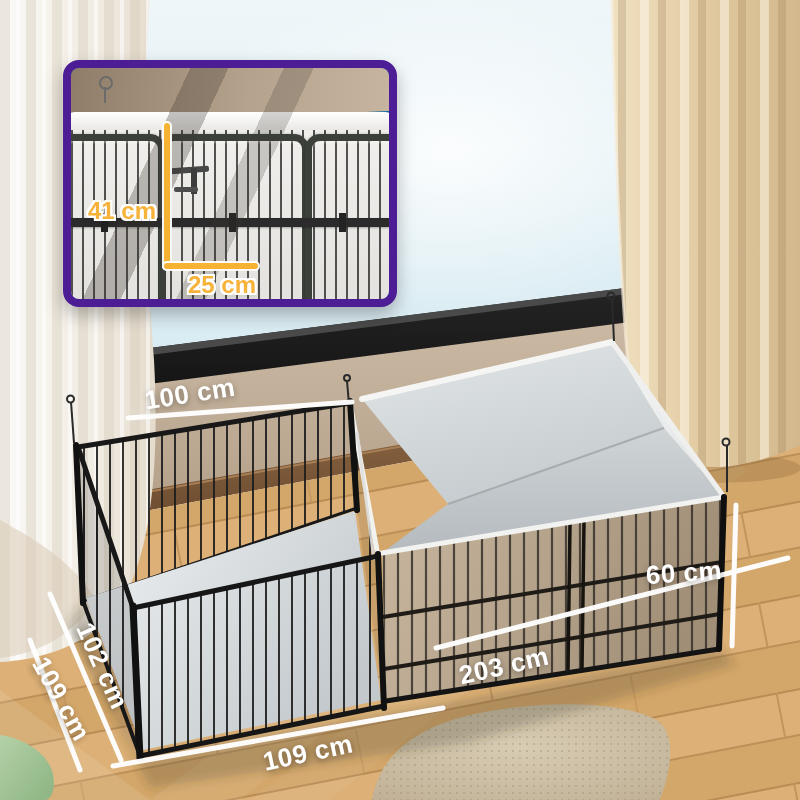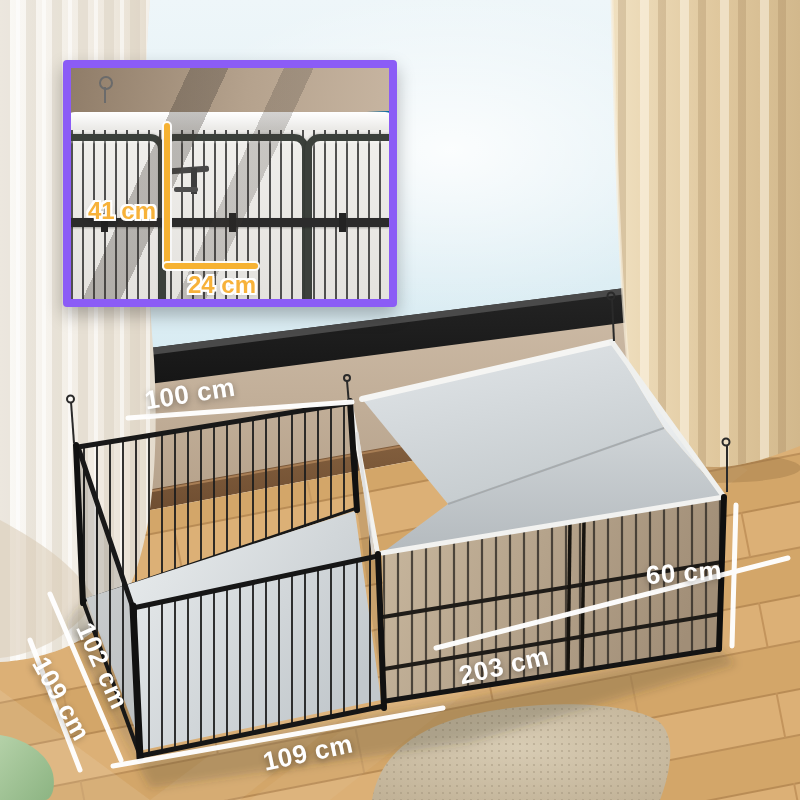--- a/index.html
+++ b/index.html
@@ -14,21 +14,21 @@
              transform:translate(-50%,-50%) rotate(var(--r,0deg));z-index:6;}
   #lbl-100 {left:190px;top:394px;--r:-9deg;}
   #lbl-102 {left:102px;top:666px;--r:66deg;}
   #lbl-109l{left:61px; top:699px;--r:61deg;}
   #lbl-109b{left:308px;top:753px;--r:-12deg;}
   #lbl-203 {left:504px;top:666px;--r:-13deg;}
   #lbl-60  {left:684px;top:573px;--r:-4deg;}
 
   
   .inset{position:absolute;left:63px;top:60px;width:318px;height:231px;
-         border:8px solid #8b5cf6;border-radius:4px;overflow:hidden;
+         border:8px solid #4c1d95;border-radius:16px;overflow:hidden;
          background:#0369a1;box-shadow:0 8px 18px rgba(0,0,0,.28);z-index:8;}
   .inset-wall{position:absolute;left:-12px;top:-12px;right:-12px;height:62px;
          background:linear-gradient(100deg,#8d7a66 0%,#b5a28d 55%,#c8b6a2 100%);
          transform:rotate(-2.5deg);}
   .inset-cover{position:absolute;left:-6px;top:44px;right:-6px;height:20px;
          background:linear-gradient(#ffffff,#e7e6e3);border-radius:10px;
          box-shadow:0 2px 3px rgba(0,0,0,.18);}
   .inset-mesh{position:absolute;left:0;right:0;top:62px;bottom:0;
          background:repeating-linear-gradient(90deg,rgba(42,42,42,.8) 0 2px,transparent 2px 11px),
                     linear-gradient(#f0efec,#e4e2de);}
@@ -294,21 +294,21 @@
   <div class="strap s1"></div>
   <div class="strap s2"></div>
   <div class="strap s3"></div>
   <div class="latch-bar"></div>
   <div class="latch-stem"></div>
   <div class="latch-bar2"></div>
   <div class="inset-shade"></div>
   <div class="dim-v"></div>
   <div class="dim-h"></div>
   <div class="inset-label" id="lbl-41">41 cm</div>
-  <div class="inset-label" id="lbl-38">24 cm</div>
+  <div class="inset-label" id="lbl-38">25 cm</div>
 </div>
 
 <div class="dim-label" id="lbl-100">100 cm</div>
 <div class="dim-label" id="lbl-102">102 cm</div>
 <div class="dim-label" id="lbl-109l">109 cm</div>
 <div class="dim-label" id="lbl-109b">109 cm</div>
 <div class="dim-label" id="lbl-203">203 cm</div>
 <div class="dim-label" id="lbl-60">60 cm</div>
 
 </div>

